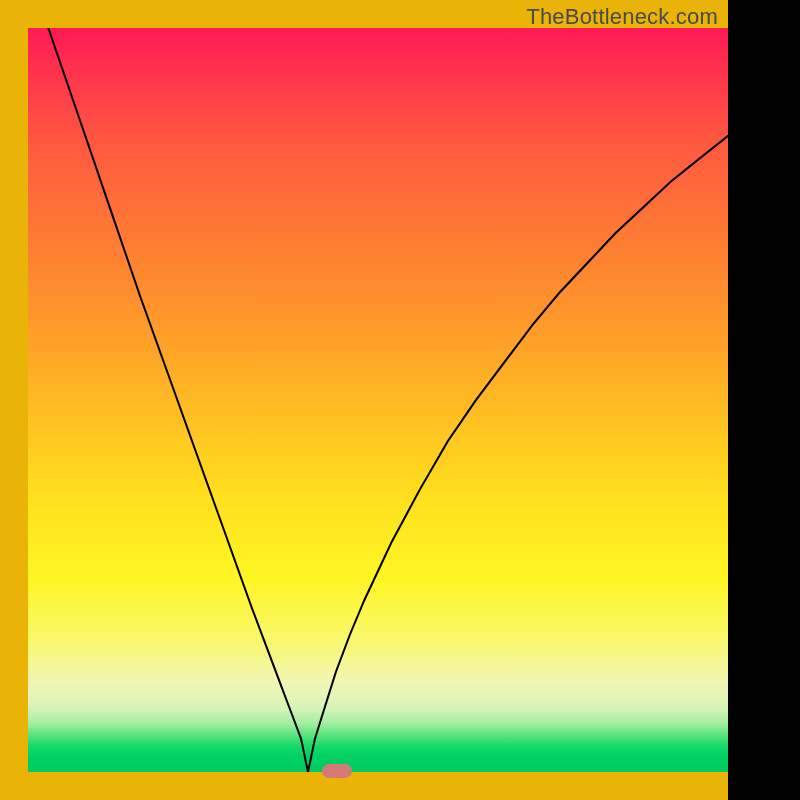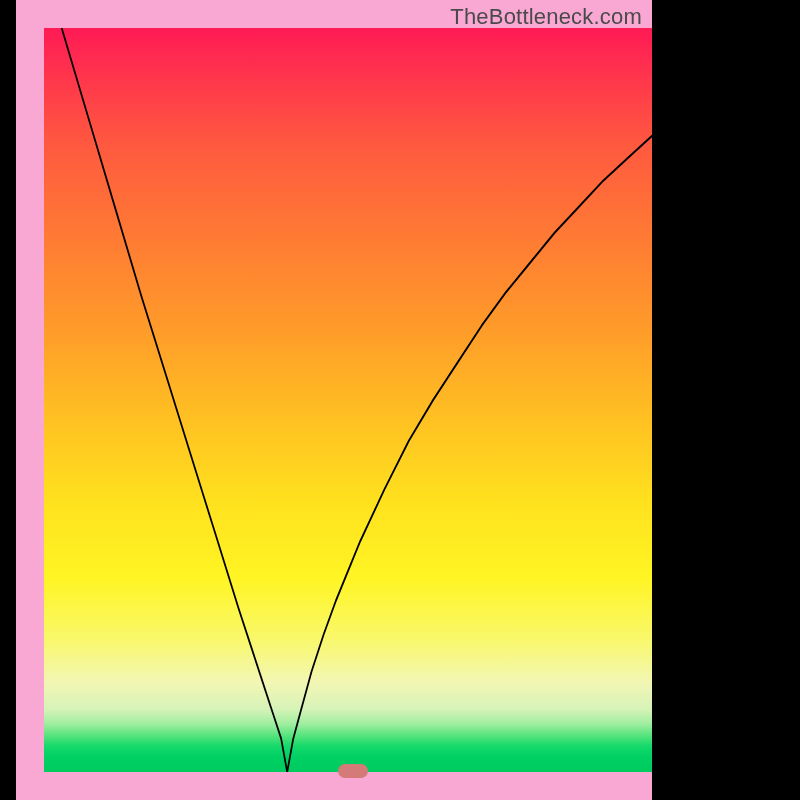--- a/index.html
+++ b/index.html
@@ -6,24 +6,23 @@
     margin: 0;
     padding: 0;
     width: 800px;
     height: 800px;
     background: #000;
     font-family: Arial, Helvetica, sans-serif;
     overflow: hidden;
   }
   .container {
     position: relative;
-    width: 636px;
+    width: 728px;
     height: 800px;
-    background: #f9a8d4;
-    margin-left: 16px;
+    background: #eab308;
   }
   .watermark {
     position: absolute;
     top: 4px;
     right: 10px;
     color: #4a4a4a;
     font-size: 22px;
     font-weight: 500;
     letter-spacing: 0.2px;
     z-index: 10;

